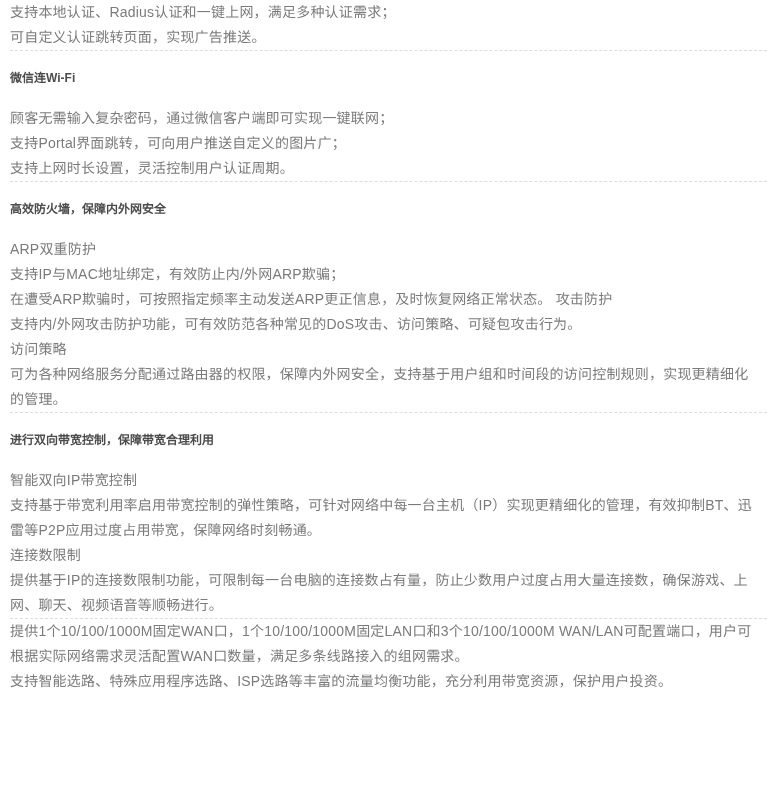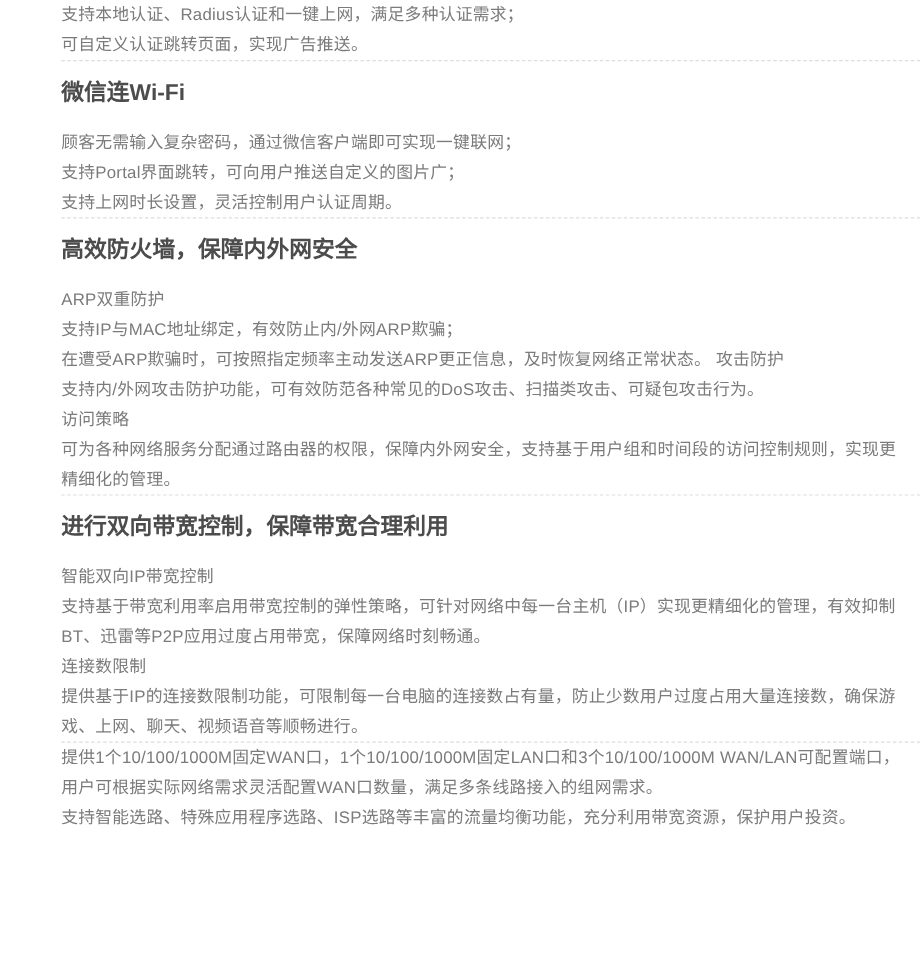--- a/index.html
+++ b/index.html
@@ -8,31 +8,30 @@
     background: #ffffff;
   }
   body {
     width: 767px;
     height: 800px;
     overflow: hidden;
     font-family: "Liberation Sans", "DejaVu Sans", sans-serif;
   }
   .page {
     padding: 0 10px;
-    margin-left: 41px;
   }
   .feature-line {
     margin: 0;
     font-size: 14px;
     line-height: 25px;
     color: #7b7b7b;
     letter-spacing: 0.2px;
   }
   .section-heading {
-    font-size: 19px;
+    font-size: 12px;
     line-height: 26px;
     font-weight: bold;
     color: #4c4c4c;
     margin: 14px 0 15px 0;
   }
   .divider {
     border: none;
     border-top: 1px dashed #dddddd;
     margin: 0 -10px 0 0;
     height: 0;
@@ -57,21 +56,21 @@
     <p class="feature-line">支持上网时长设置，灵活控制用户认证周期。</p>
   </section>
 
   <hr class="divider">
 
   <section>
     <h3 class="section-heading">高效防火墙，保障内外网安全</h3>
     <p class="feature-line">ARP双重防护</p>
     <p class="feature-line">支持IP与MAC地址绑定，有效防止内/外网ARP欺骗；</p>
     <p class="feature-line">在遭受ARP欺骗时，可按照指定频率主动发送ARP更正信息，及时恢复网络正常状态。 攻击防护</p>
-    <p class="feature-line">支持内/外网攻击防护功能，可有效防范各种常见的DoS攻击、扫描类攻击、可疑包攻击行为。</p>
+    <p class="feature-line">支持内/外网攻击防护功能，可有效防范各种常见的DoS攻击、访问策略、可疑包攻击行为。</p>
     <p class="feature-line">访问策略</p>
     <p class="feature-line">可为各种网络服务分配通过路由器的权限，保障内外网安全，支持基于用户组和时间段的访问控制规则，实现更精细化的管理。</p>
   </section>
 
   <hr class="divider">
 
   <section>
     <h3 class="section-heading">进行双向带宽控制，保障带宽合理利用</h3>
     <p class="feature-line">智能双向IP带宽控制</p>
     <p class="feature-line">支持基于带宽利用率启用带宽控制的弹性策略，可针对网络中每一台主机（IP）实现更精细化的管理，有效抑制BT、迅雷等P2P应用过度占用带宽，保障网络时刻畅通。</p>

